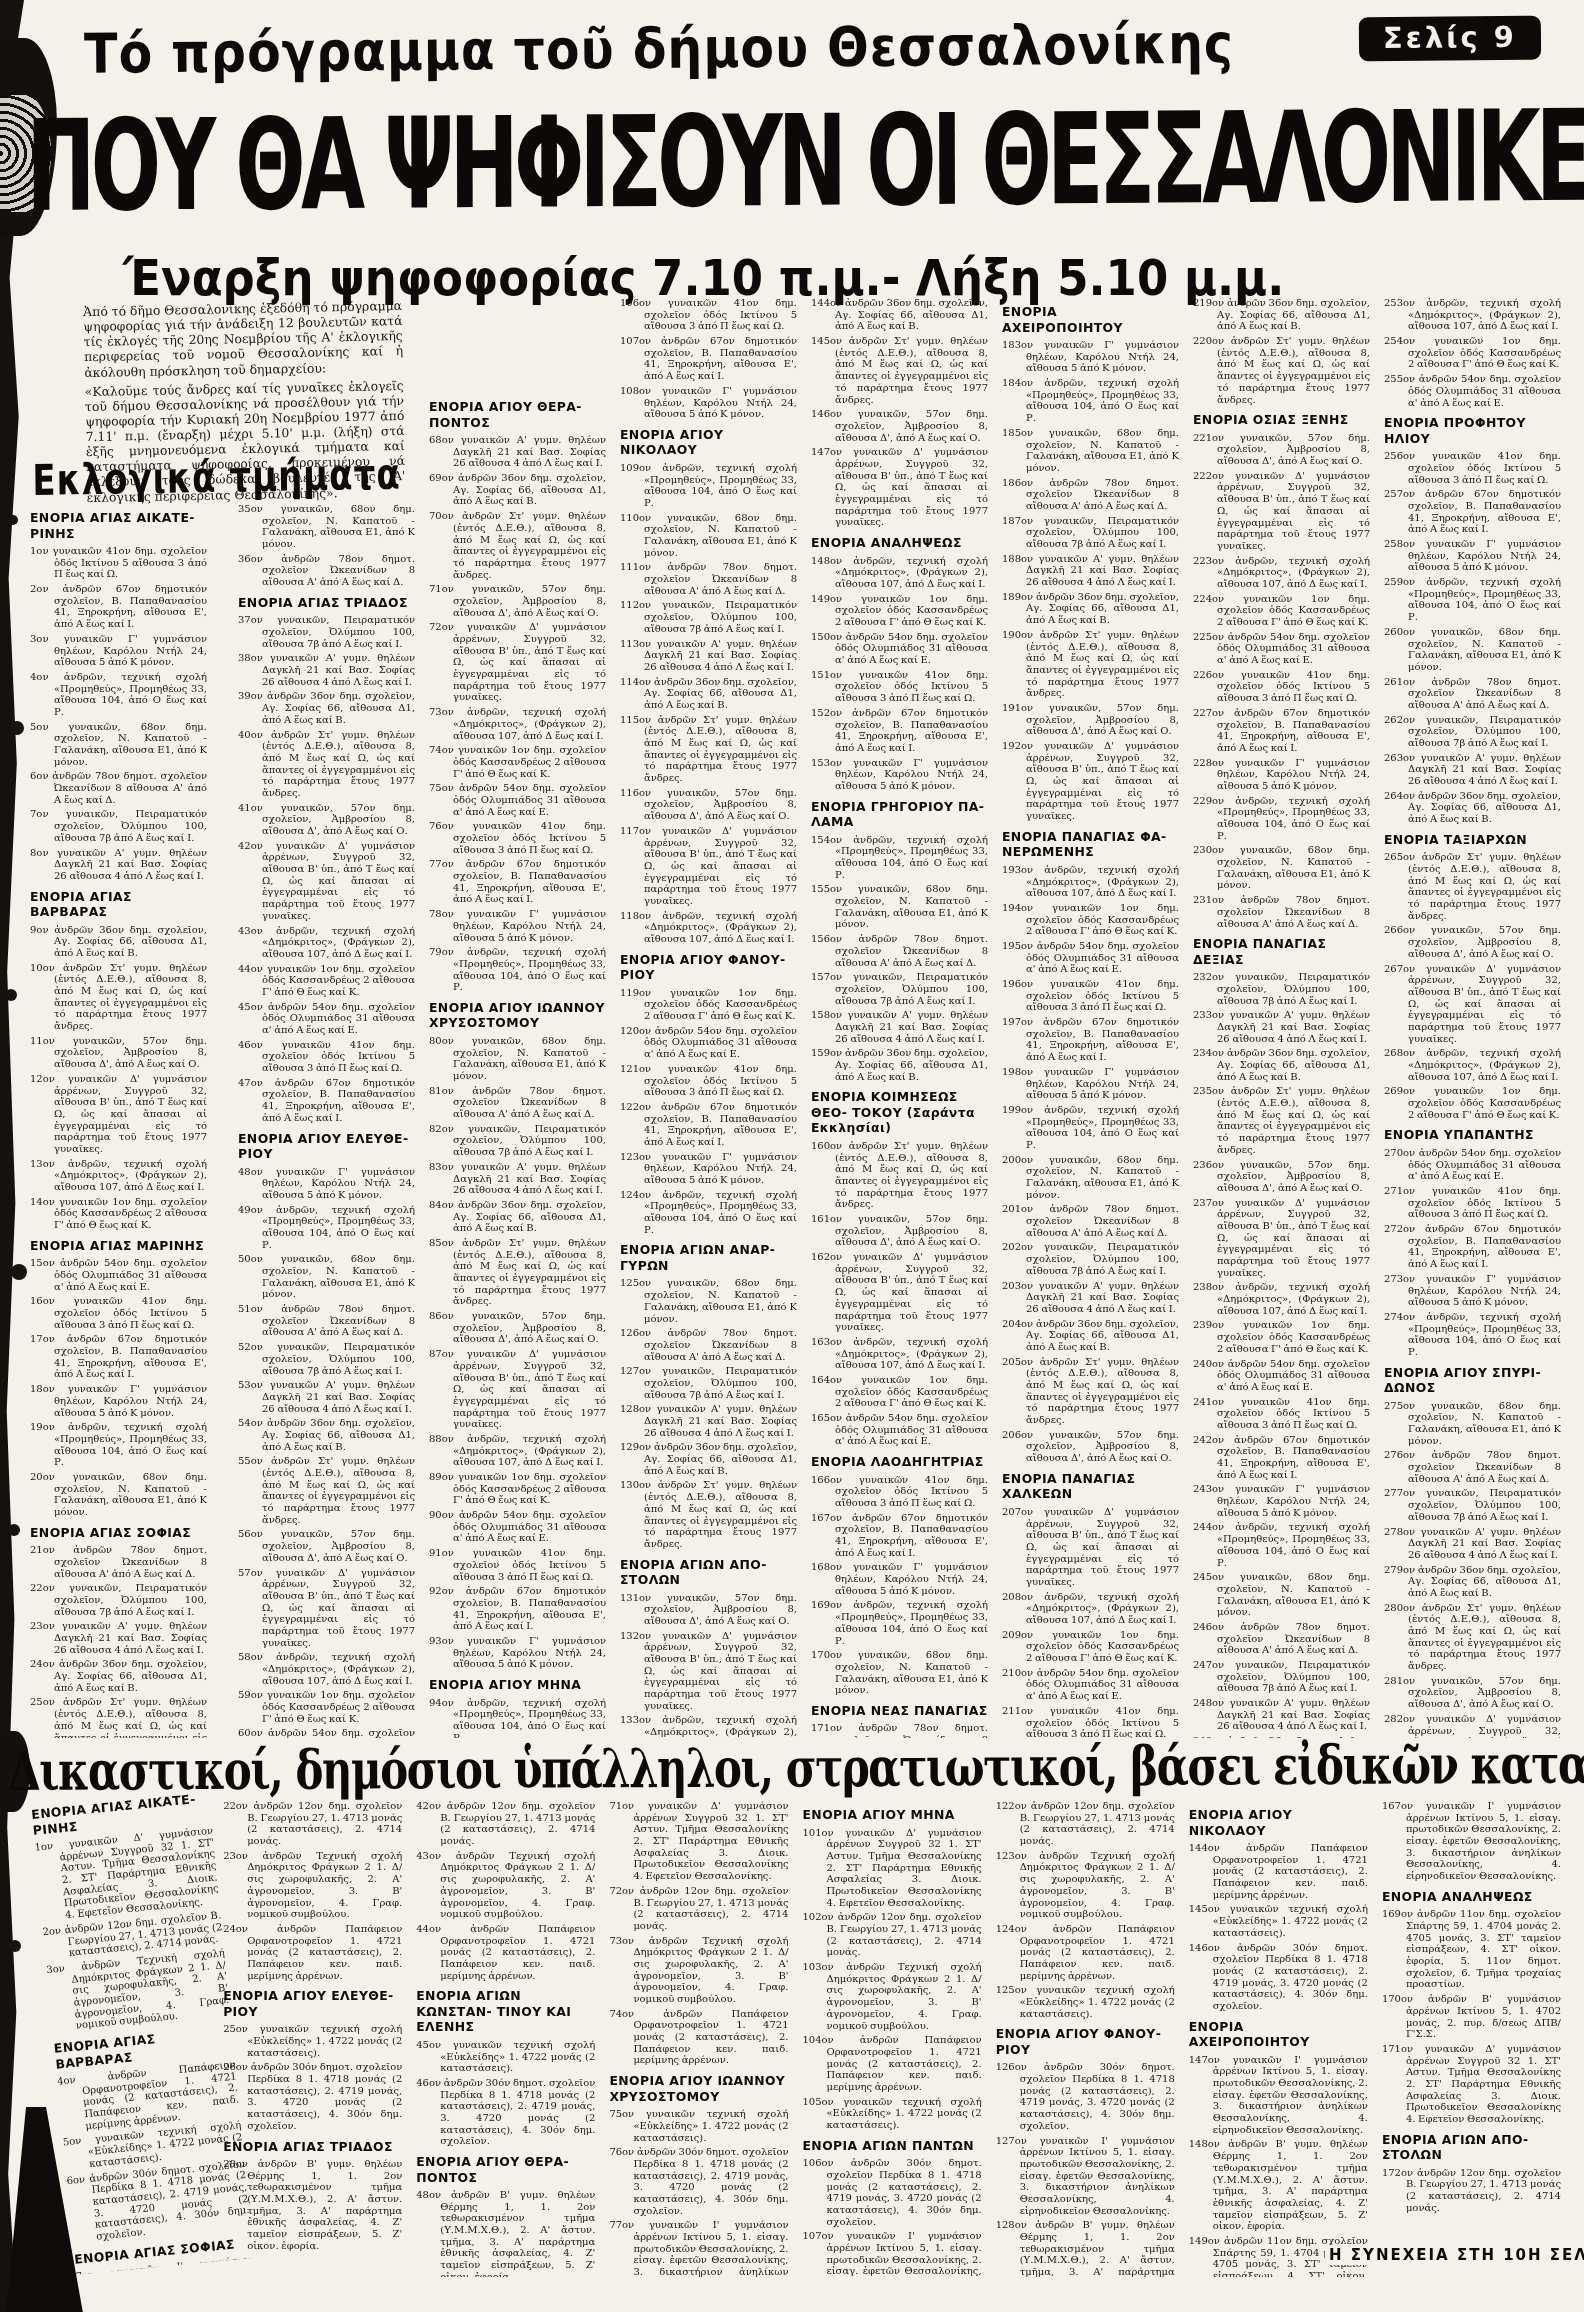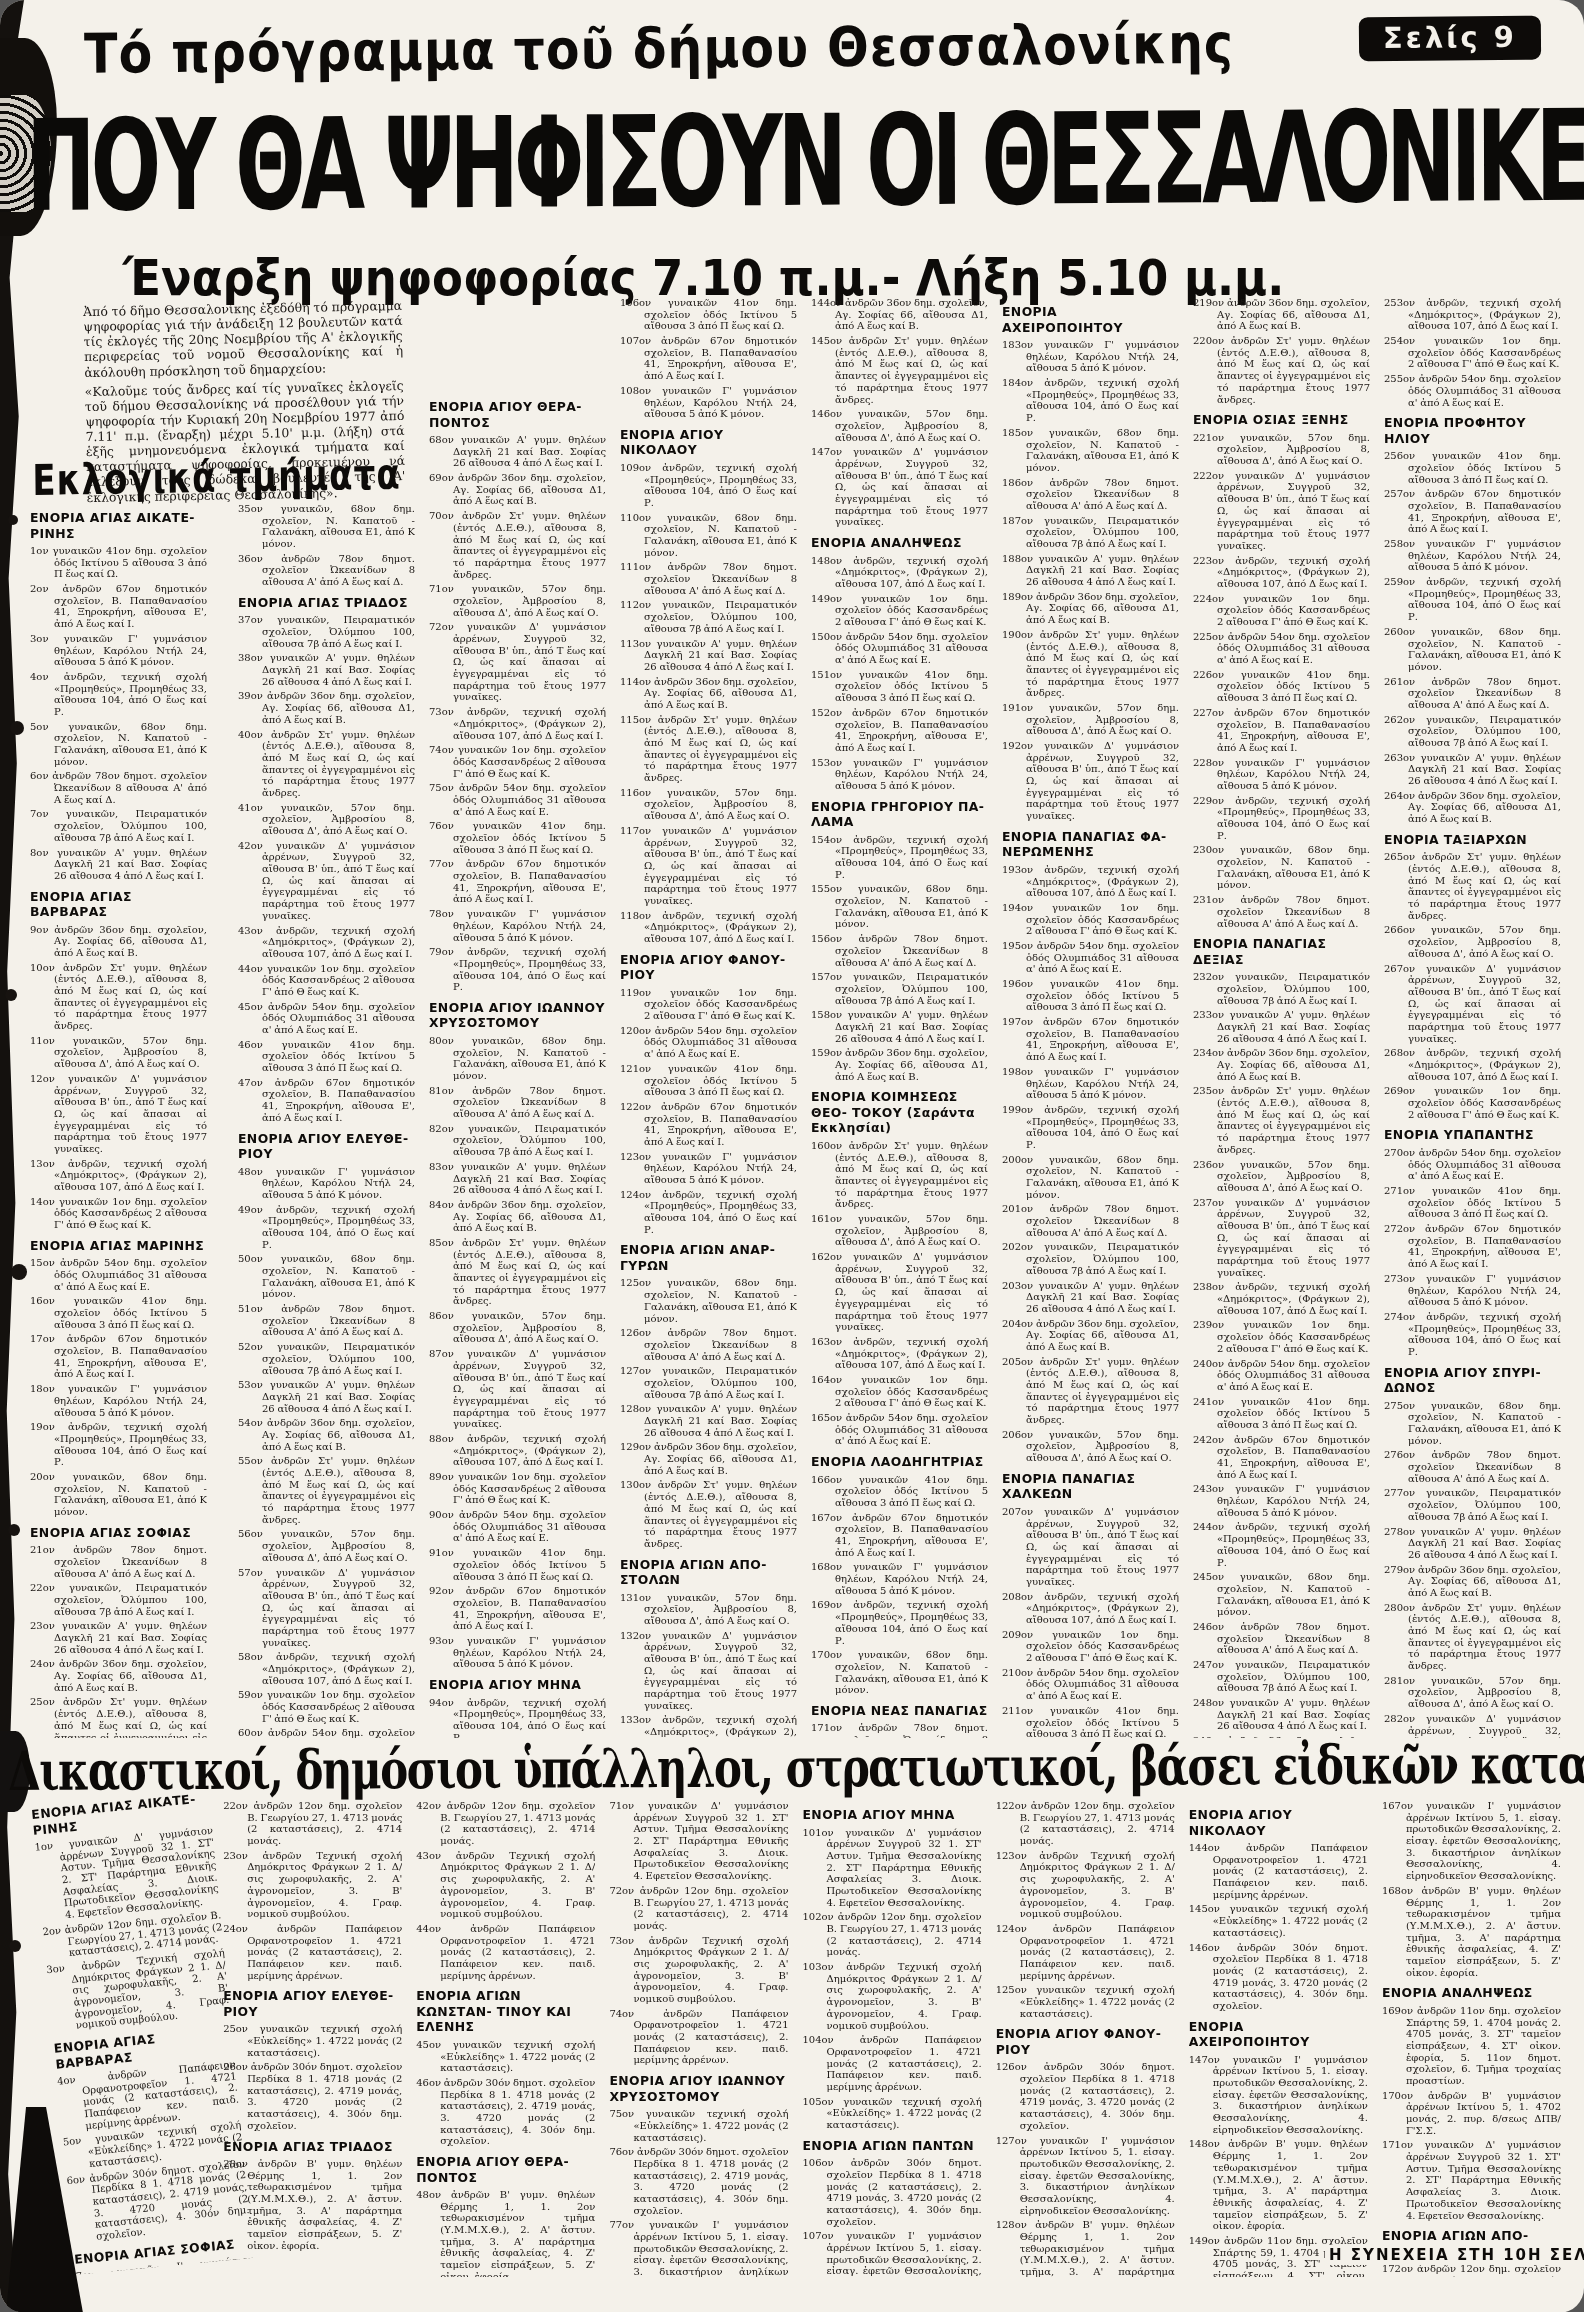--- a/index.html
+++ b/index.html
@@ -1,17 +1,17 @@
 <!DOCTYPE html>
 <html><head>
 <meta charset="utf-8">
 <style>
   html,body{margin:0;padding:0;background:#555;}
   .page{position:relative;width:1584px;height:2313px;background:#f4f1ea;overflow:hidden;
-        font-family:"DejaVu Serif", serif;color:#1a1613;border-radius:25px;}
+        font-family:"DejaVu Serif", serif;color:#1a1613;}
   
   .edge-left{position:absolute;left:0;top:0;width:24px;height:2313px;background:#14110e;
     clip-path:polygon(0 0,100% 0,55% 3%,85% 7%,40% 12%,78% 18%,36% 25%,70% 33%,30% 42%,64% 52%,
       28% 61%,60% 70%,30% 79%,68% 87%,34% 94%,72% 100%,0 100%);}
   .edge-blob-top{position:absolute;left:0;top:38px;width:57px;height:198px;background:#120f0c;
     border-radius:0 62% 70% 0 / 0 48% 62% 0;}
   .edge-lace{position:absolute;left:0;top:95px;width:51px;height:117px;border-radius:0 60% 60% 0;
     background:repeating-radial-gradient(circle at 0 50%, #0f0d0b 0 3px, #e9e4da 3px 8px);opacity:.9;}
   .edge-dots{position:absolute;left:8px;top:515px;width:10px;height:10px;background:#171310;border-radius:50%;
     box-shadow:4px 208px 0 2px #171310, -2px 475px 0 1px #171310, 6px 752px 0 3px #171310,
@@ -439,21 +439,20 @@
         <p class="entry"><span class="enum">144ον </span>ἀνδρῶν Παπάφειον Ορφανοτροφεῖον 1. 4721 μονάς (2 καταστάσεις), 2. Παπάφειον κεν. παιδ. μερίμνης ἀρρένων.</p>
         <p class="entry"><span class="enum">145ον </span>γυναικῶν τεχνική σχολή «Εὐκλείδης» 1. 4722 μονάς (2 καταστάσεις).</p>
         <p class="entry"><span class="enum">146ον </span>ἀνδρῶν 30όν δημοτ. σχολεῖον Περδίκα 8 1. 4718 μονάς (2 καταστάσεις), 2. 4719 μονάς, 3. 4720 μονάς (2 καταστάσεις), 4. 30όν δημ. σχολεῖον.</p>
         <div class="parish">ΕΝΟΡΙΑ ΑΧΕΙΡΟΠΟΙΗΤΟΥ</div>
         <p class="entry"><span class="enum">147ον </span>γυναικῶν Ι' γυμνάσιον ἀρρένων Ικτίνου 5, 1. εἰσαγ. πρωτοδικῶν Θεσσαλονίκης, 2. εἰσαγ. ἐφετῶν Θεσσαλονίκης, 3. δικαστήριον ἀνηλίκων Θεσσαλονίκης, 4. εἰρηνοδικεῖον Θεσσαλονίκης.</p>
         <p class="entry"><span class="enum">148ον </span>ἀνδρῶν Β' γυμν. θηλέων Θέρμης 1, 1. 2ον τεθωρακισμένον τμῆμα (Υ.Μ.Μ.Χ.Θ.), 2. Α' ἄστυν. τμῆμα, 3. Α' παράρτημα ἐθνικῆς ἀσφαλείας, 4. Ζ' ταμεῖον εἰσπράξεων, 5. Ζ' οἰκον. ἐφορία.</p>
         <p class="entry"><span class="enum">149ον </span>ἀνδρῶν 11ον δημ. σχολεῖον Σπάρτης 59, 1. 4704 μονάς 2. 4705 μονάς, 3. ΣΤ' ταμεῖον εἰσπράξεων, 4. ΣΤ' οἰκον. ἐφορία, 5. 11ον δημοτ. σχολεῖον, 6. Τμῆμα τροχαίας προαστίων.</p>
       </div>
       <div class="col">
         <p class="entry"><span class="enum">167ον </span>γυναικῶν Ι' γυμνάσιον ἀρρένων Ικτίνου 5, 1. εἰσαγ. πρωτοδικῶν Θεσσαλονίκης, 2. εἰσαγ. ἐφετῶν Θεσσαλονίκης, 3. δικαστήριον ἀνηλίκων Θεσσαλονίκης, 4. εἰρηνοδικεῖον Θεσσαλονίκης.</p>
-        <p class="entry"><span class="enum">168ον </span>ἀνδρῶν Β' γυμν. θηλέων Θέρμης 1, 1. 2ον τεθωρακισμένον τμῆμα (Υ.Μ.Μ.Χ.Θ.), 2. Α' ἄστυν. τμῆμα, 3. Α' παράρτημα ἐθνικῆς ἀσφαλείας, 4. Ζ' ταμεῖον εἰσπράξεων, 5. Ζ' οἰκον. ἐφορία.</p>
         <div class="parish">ΕΝΟΡΙΑ ΑΝΑΛΗΨΕΩΣ</div>
         <p class="entry"><span class="enum">169ον </span>ἀνδρῶν 11ον δημ. σχολεῖον Σπάρτης 59, 1. 4704 μονάς 2. 4705 μονάς, 3. ΣΤ' ταμεῖον εἰσπράξεων, 4. ΣΤ' οἰκον. ἐφορία, 5. 11ον δημοτ. σχολεῖον, 6. Τμῆμα τροχαίας προαστίων.</p>
         <p class="entry"><span class="enum">170ον </span>ἀνδρῶν Β' γυμνάσιον ἀρρένων Ικτίνου 5, 1. 4702 μονάς, 2. πυρ. δ/σεως ΔΠΒ/Γ'Σ.Σ.</p>
         <p class="entry"><span class="enum">171ον </span>γυναικῶν Δ' γυμνάσιον ἀρρένων Συγγροῦ 32 1. ΣΤ' Αστυν. Τμῆμα Θεσσαλονίκης 2. ΣΤ' Παράρτημα Εθνικῆς Ασφαλείας 3. Διοικ. Πρωτοδικεῖον Θεσσαλονίκης 4. Εφετεῖον Θεσσαλονίκης.</p>
         <div class="parish">ΕΝΟΡΙΑ ΑΓΙΩΝ ΑΠΟ- ΣΤΟΛΩΝ</div>
         <p class="entry"><span class="enum">172ον </span>ἀνδρῶν 12ον δημ. σχολεῖον Β. Γεωργίου 27, 1. 4713 μονάς (2 καταστάσεις), 2. 4714 μονάς.</p>
       </div>
     </div>
 
   <div class="continuation">Η ΣΥΝΕΧΕΙΑ ΣΤΗ 10Η ΣΕΛΙΔΑ</div>

